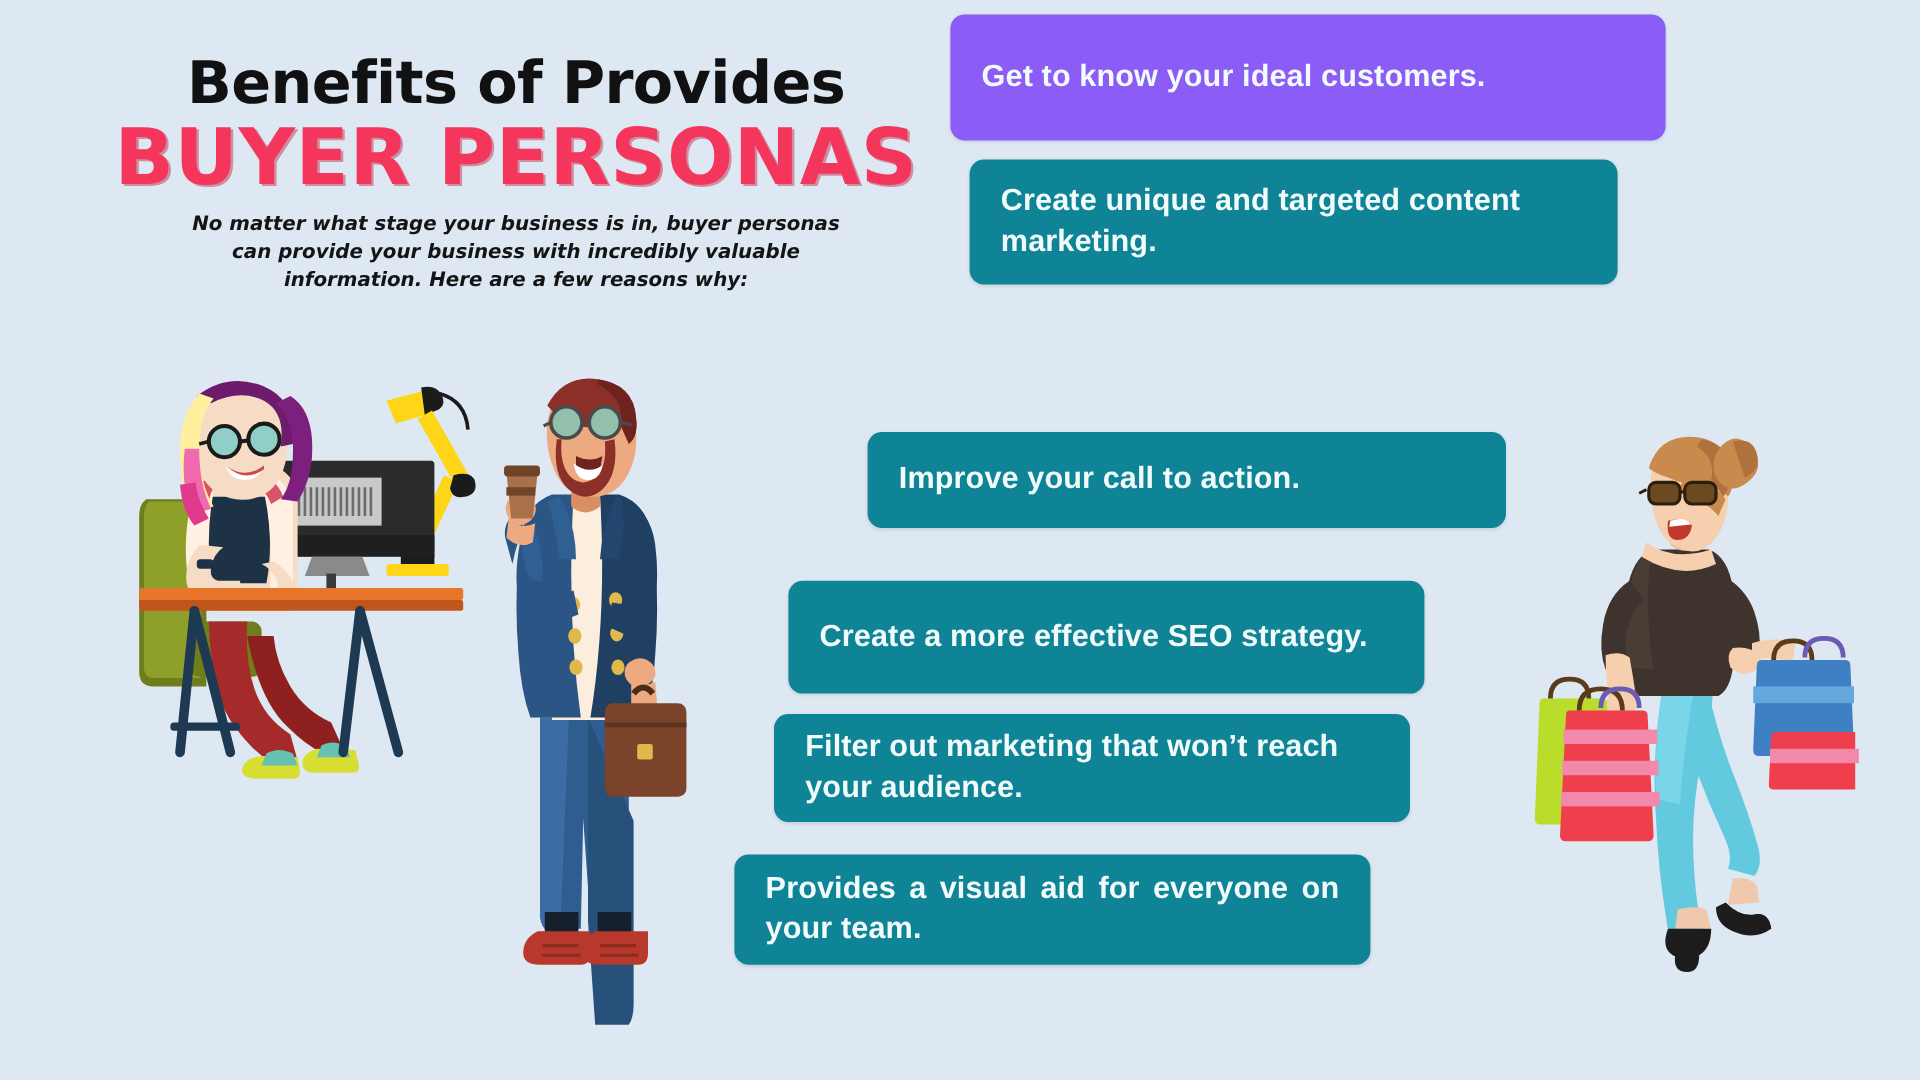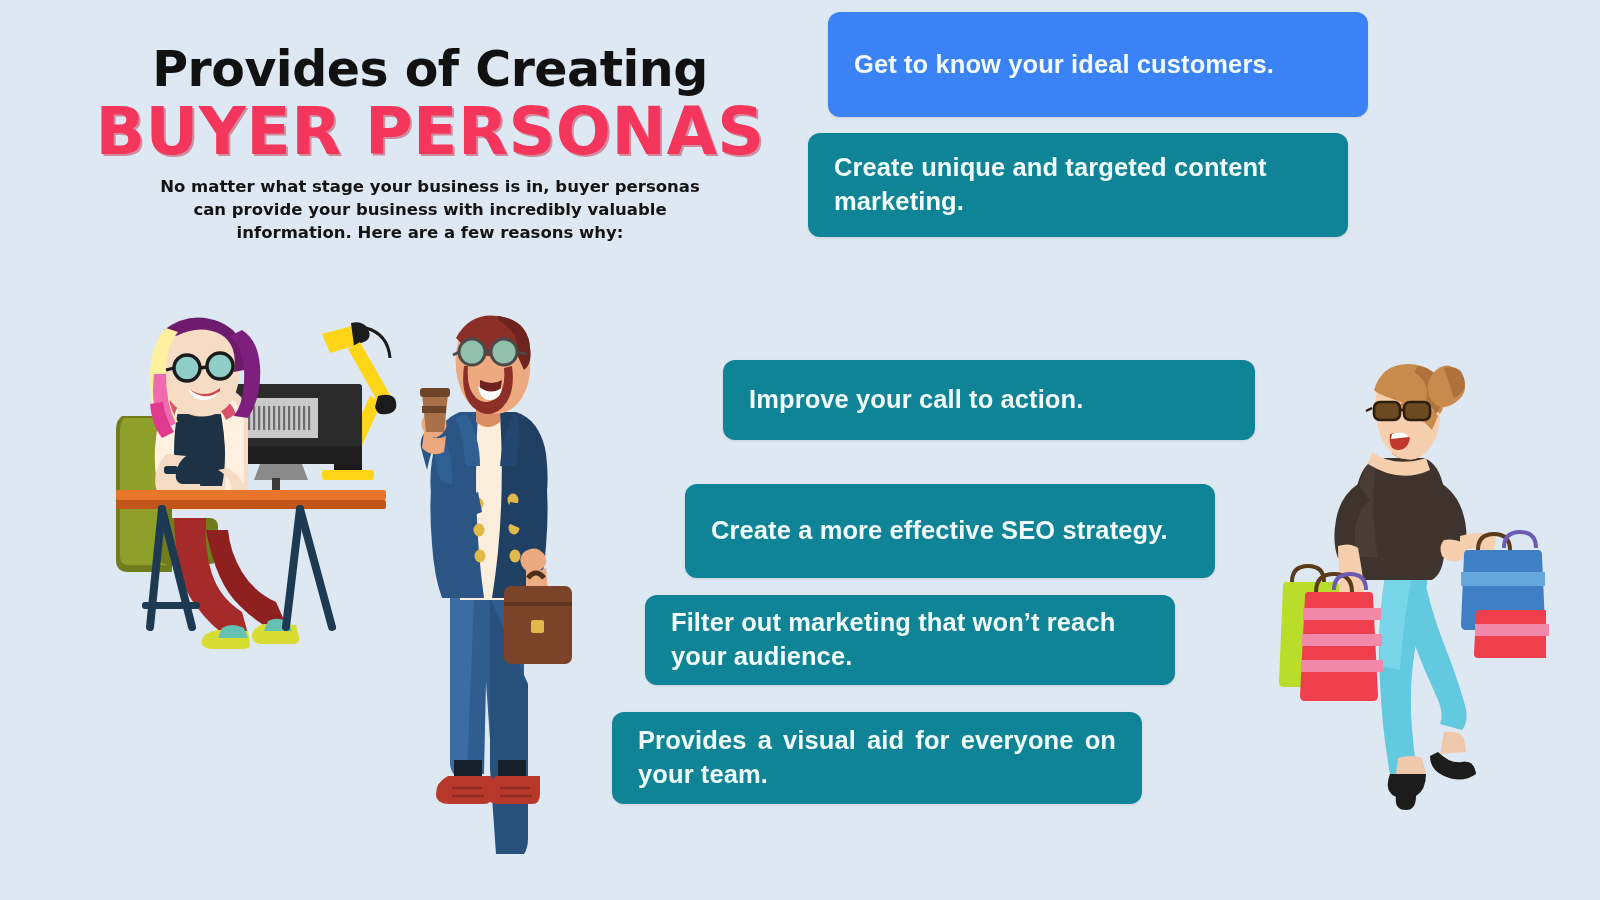--- a/index.html
+++ b/index.html
@@ -24,21 +24,21 @@
   .head-line2 {
     font-family: "DejaVu Sans", sans-serif;
     font-size: 65px; font-weight: 700; color: #f5365c;
     letter-spacing: 0.5px; line-height: 1.0; margin-top: 4px;
     text-shadow: 2px 2px 0 rgba(190,30,60,0.45);
   }
   .head-sub {
     font-family: "DejaVu Sans", sans-serif;
     font-size: 16.5px; font-weight: 700; color: #141414;
     line-height: 1.38; margin-top: 12px; width: 560px;
-    margin-left: auto; margin-right: auto;
+    margin-left: auto; margin-right: auto; font-style: italic;
   }
 
   
   .card {
     position: absolute;
     background: #0e8496;
     border-radius: 12px;
     display: flex; align-items: center;
     padding: 0 26px;
     box-shadow: 0 1px 3px rgba(0,0,0,0.10);
@@ -56,39 +56,39 @@
   
   .illus { position: absolute; }
   svg { display: block; overflow: visible; }
 </style>
 </head>
 <body>
 
 <div id="canvas" style="background: rgb(221, 232, 242);">
 
   <div class="head-wrap">
-    <div class="head-line1" style="color: rgb(17, 17, 17);">Provides of Creating</div>
+    <div class="head-line1" style="color: rgb(17, 17, 17);">Benefits of Provides</div>
     <div class="head-line2" style="color: rgb(245, 54, 92);">BUYER PERSONAS</div>
     <div class="head-sub">No matter what stage your business is in, buyer personas can provide your business with incredibly valuable information. Here are a few reasons why:</div>
   </div>
 
-  <div class="card" style="left: 828px; top: 12px; width: 540px; height: 105px; background: #3b82f6;">
+  <div class="card" style="left: 792px; top: 12px; width: 596px; height: 105px; background: #8b5cf6;">
     <span class="ctext" style="color: rgb(242, 251, 251);">Get to know your ideal customers.</span>
   </div>
 
   <div class="card" style="left: 808px; top: 133px; width: 540px; height: 104px; background: rgb(14, 132, 150);">
     <span class="ctext" style="color: rgb(242, 251, 251);">Create unique and targeted content marketing.</span>
   </div>
 
 
   <div class="card" style="left: 723px; top: 360px; width: 532px; height: 80px; background: rgb(14, 132, 150);">
     <span class="ctext" style="color: rgb(242, 251, 251);">Improve your call to action.</span>
   </div>
 
-  <div class="card just" style="left: 685px; top: 484px; width: 530px; height: 94px; background: rgb(14, 132, 150);">
+  <div class="card just" style="left: 657px; top: 484px; width: 530px; height: 94px; background: rgb(14, 132, 150);">
     <span class="ctext" style="color: rgb(242, 251, 251);">Create a more  effective SEO strategy.</span>
   </div>
 
   <div class="card just" style="left: 612px; top: 712px; width: 530px; height: 92px; background: rgb(14, 132, 150);">
     <span class="ctext" style="color: rgb(242, 251, 251);">Provides a visual aid for everyone on your team.</span>
   </div>
 
   <div class="card" style="left: 645px; top: 595px; width: 530px; height: 90px; background: rgb(14, 132, 150);">
     <span class="ctext" style="color: rgb(242, 251, 251);">Filter out marketing that won’t reach your audience.</span>
   </div>

